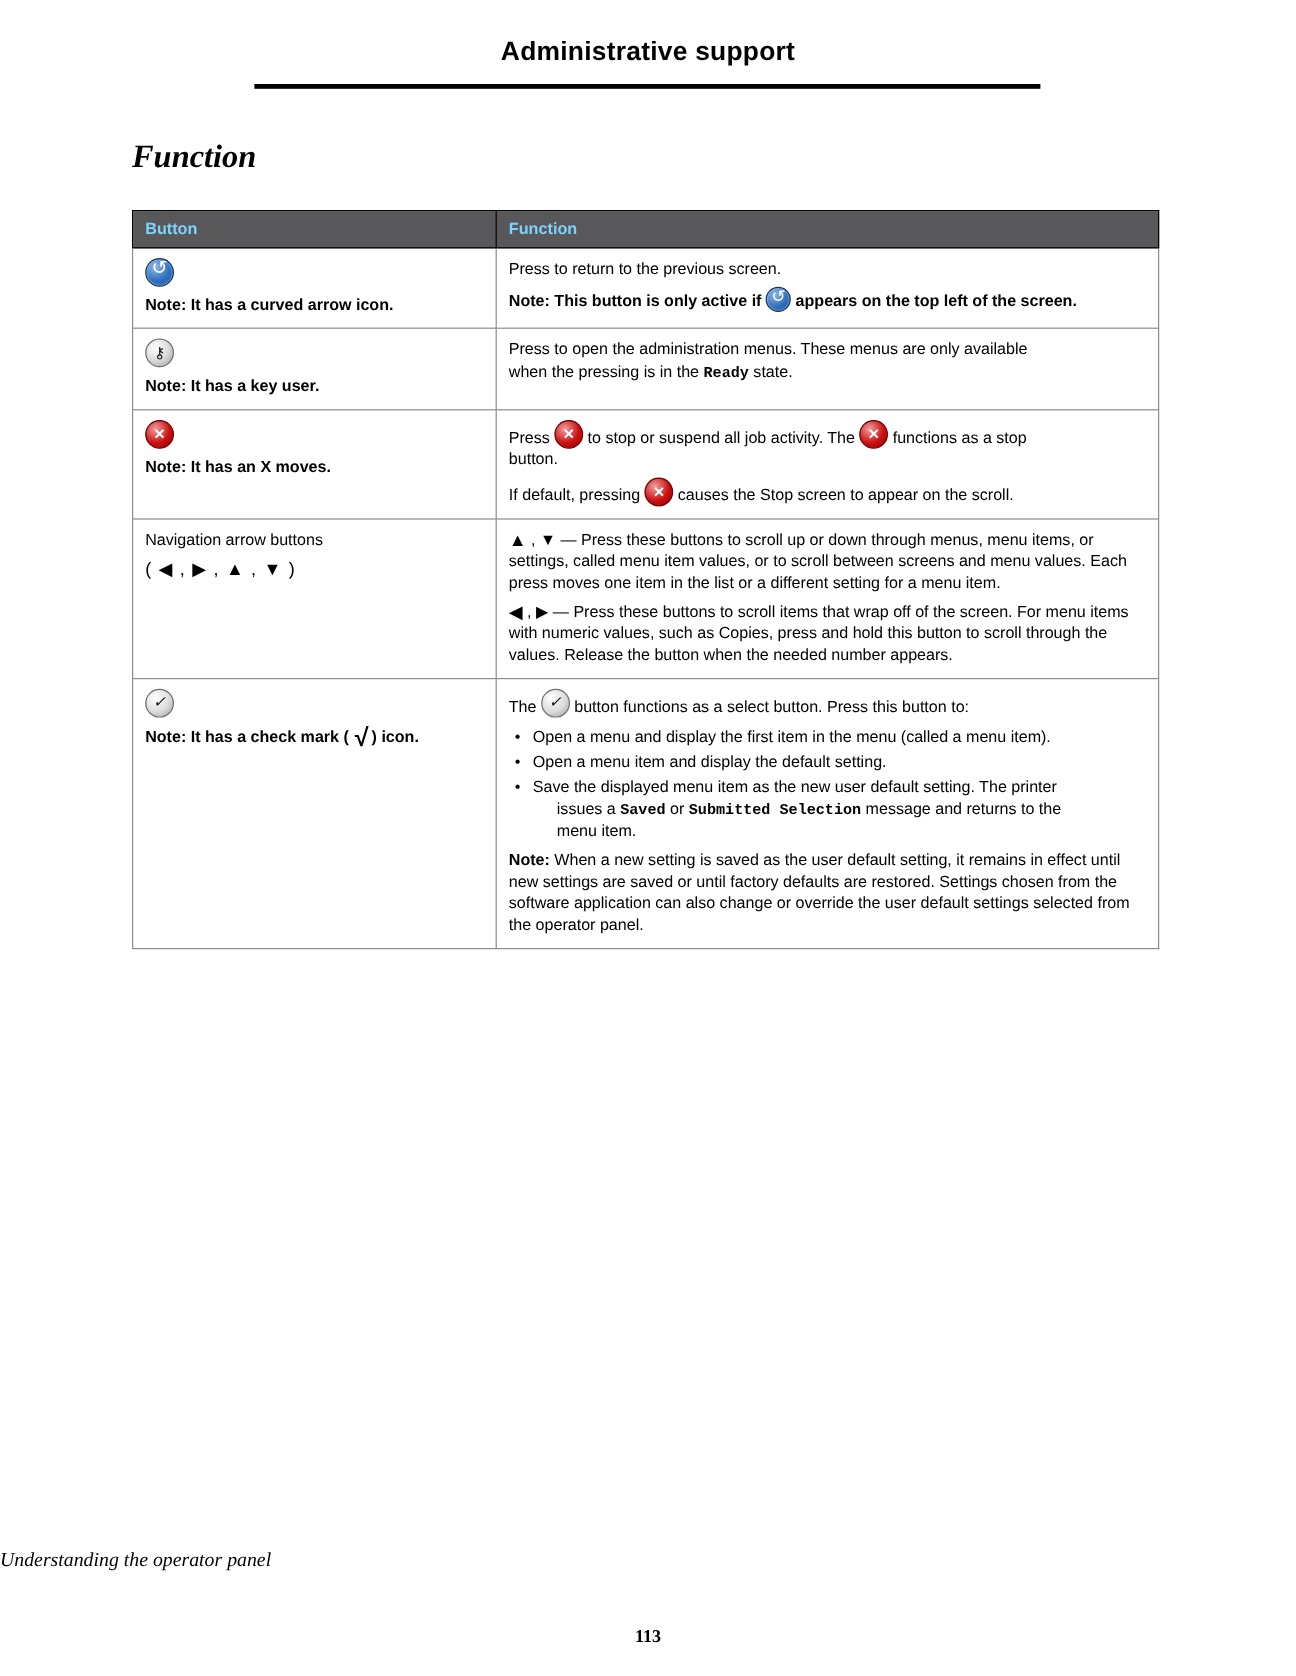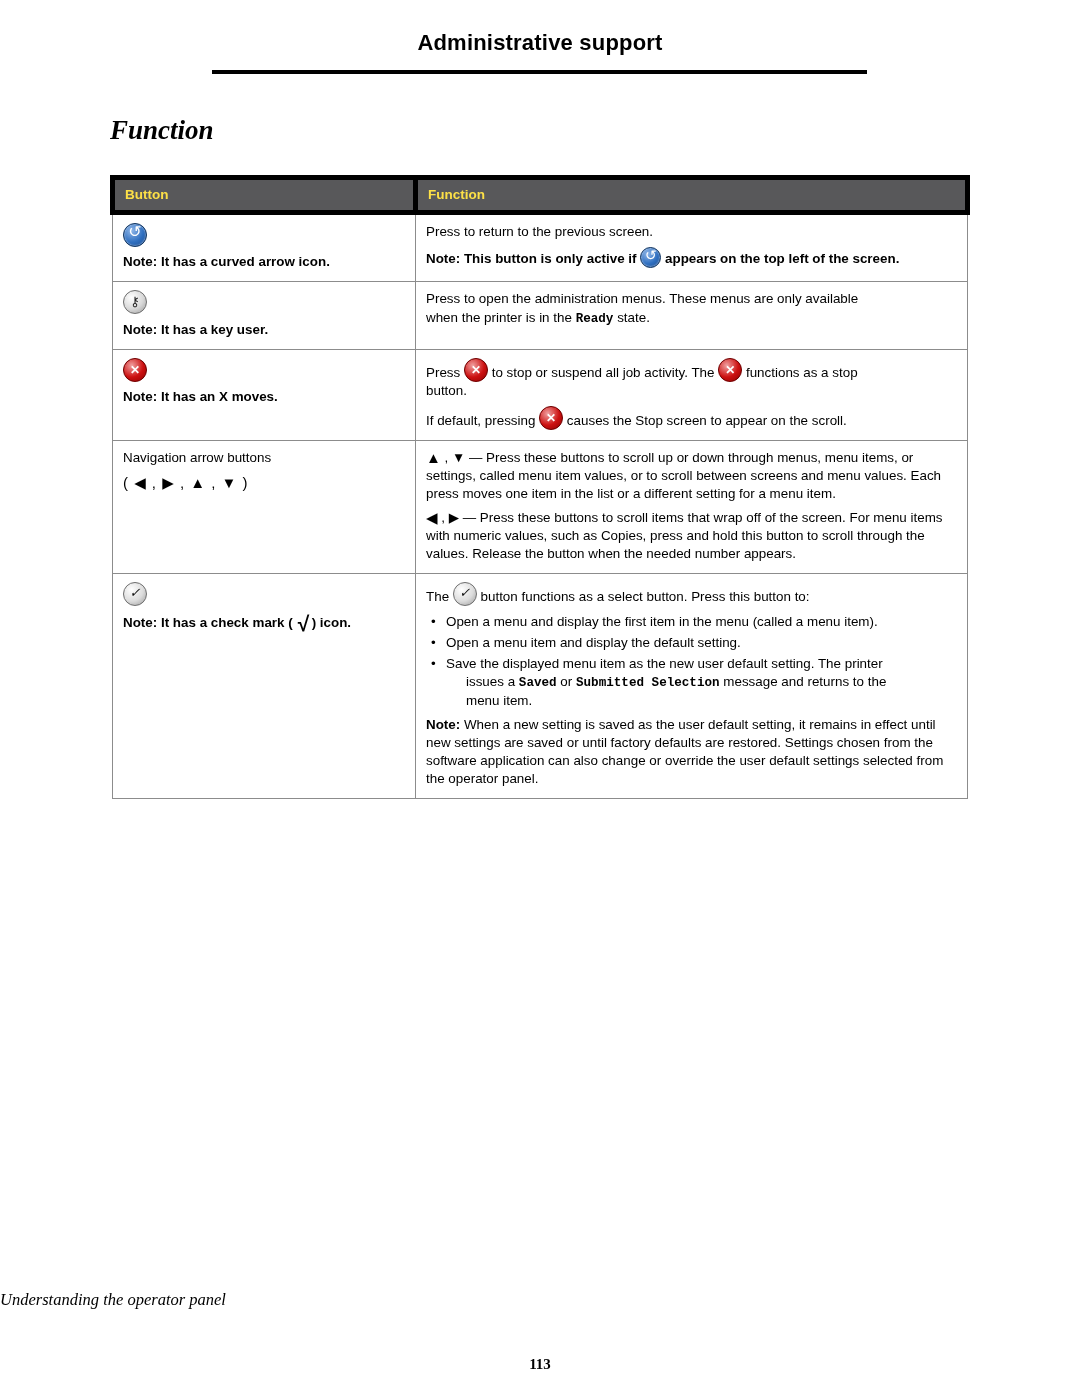--- a/index.html
+++ b/index.html
@@ -60,26 +60,26 @@
   }
   .tbl td, .tbl th {
     border: 1px solid #8c8c8c;
     vertical-align: top;
     padding: 8px 10px 10px 10px;
     font-size: 13.4px;
     line-height: 1.35;
   }
   .tbl thead th {
     background: #58585a;
-    color: #fde047;
+    color: #7dd3fc;
     text-align: left;
     font-size: 13.5px;
     font-weight: bold;
     padding: 6px 10px 6px 10px;
-    border: 5px solid #000000;
+    border: 1px solid #000000;
   }
   col.c1 { width: 303px; }
   col.c2 { width: 552px; }
 
   .note-b { font-weight: bold; }
   .mono {
     font-family: "Liberation Mono", monospace;
     font-weight: bold;
     font-size: 12.6px;
   }
@@ -268,21 +268,21 @@
           <p class="cell-p">
             <span class="ic ic-key"></span>
           </p>
           <p class="tight">
             <span class="note-b">Note:</span><span class="note-b"> It has a key user.</span>
           </p>
         </td>
         <td>
           <p class="tight">Press to open the administration menus. These menus are only available</p>
           <p class="tight">
-            <span>when the printer is in the </span><span class="mono">Ready</span><span> state.</span>
+            <span>when the pressing is in the </span><span class="mono">Ready</span><span> state.</span>
           </p>
         </td>
       </tr>
 
       <tr>
         <td>
           <p class="cell-p">
             <span class="ic ic-x"></span>
           </p>
           <p class="tight">

